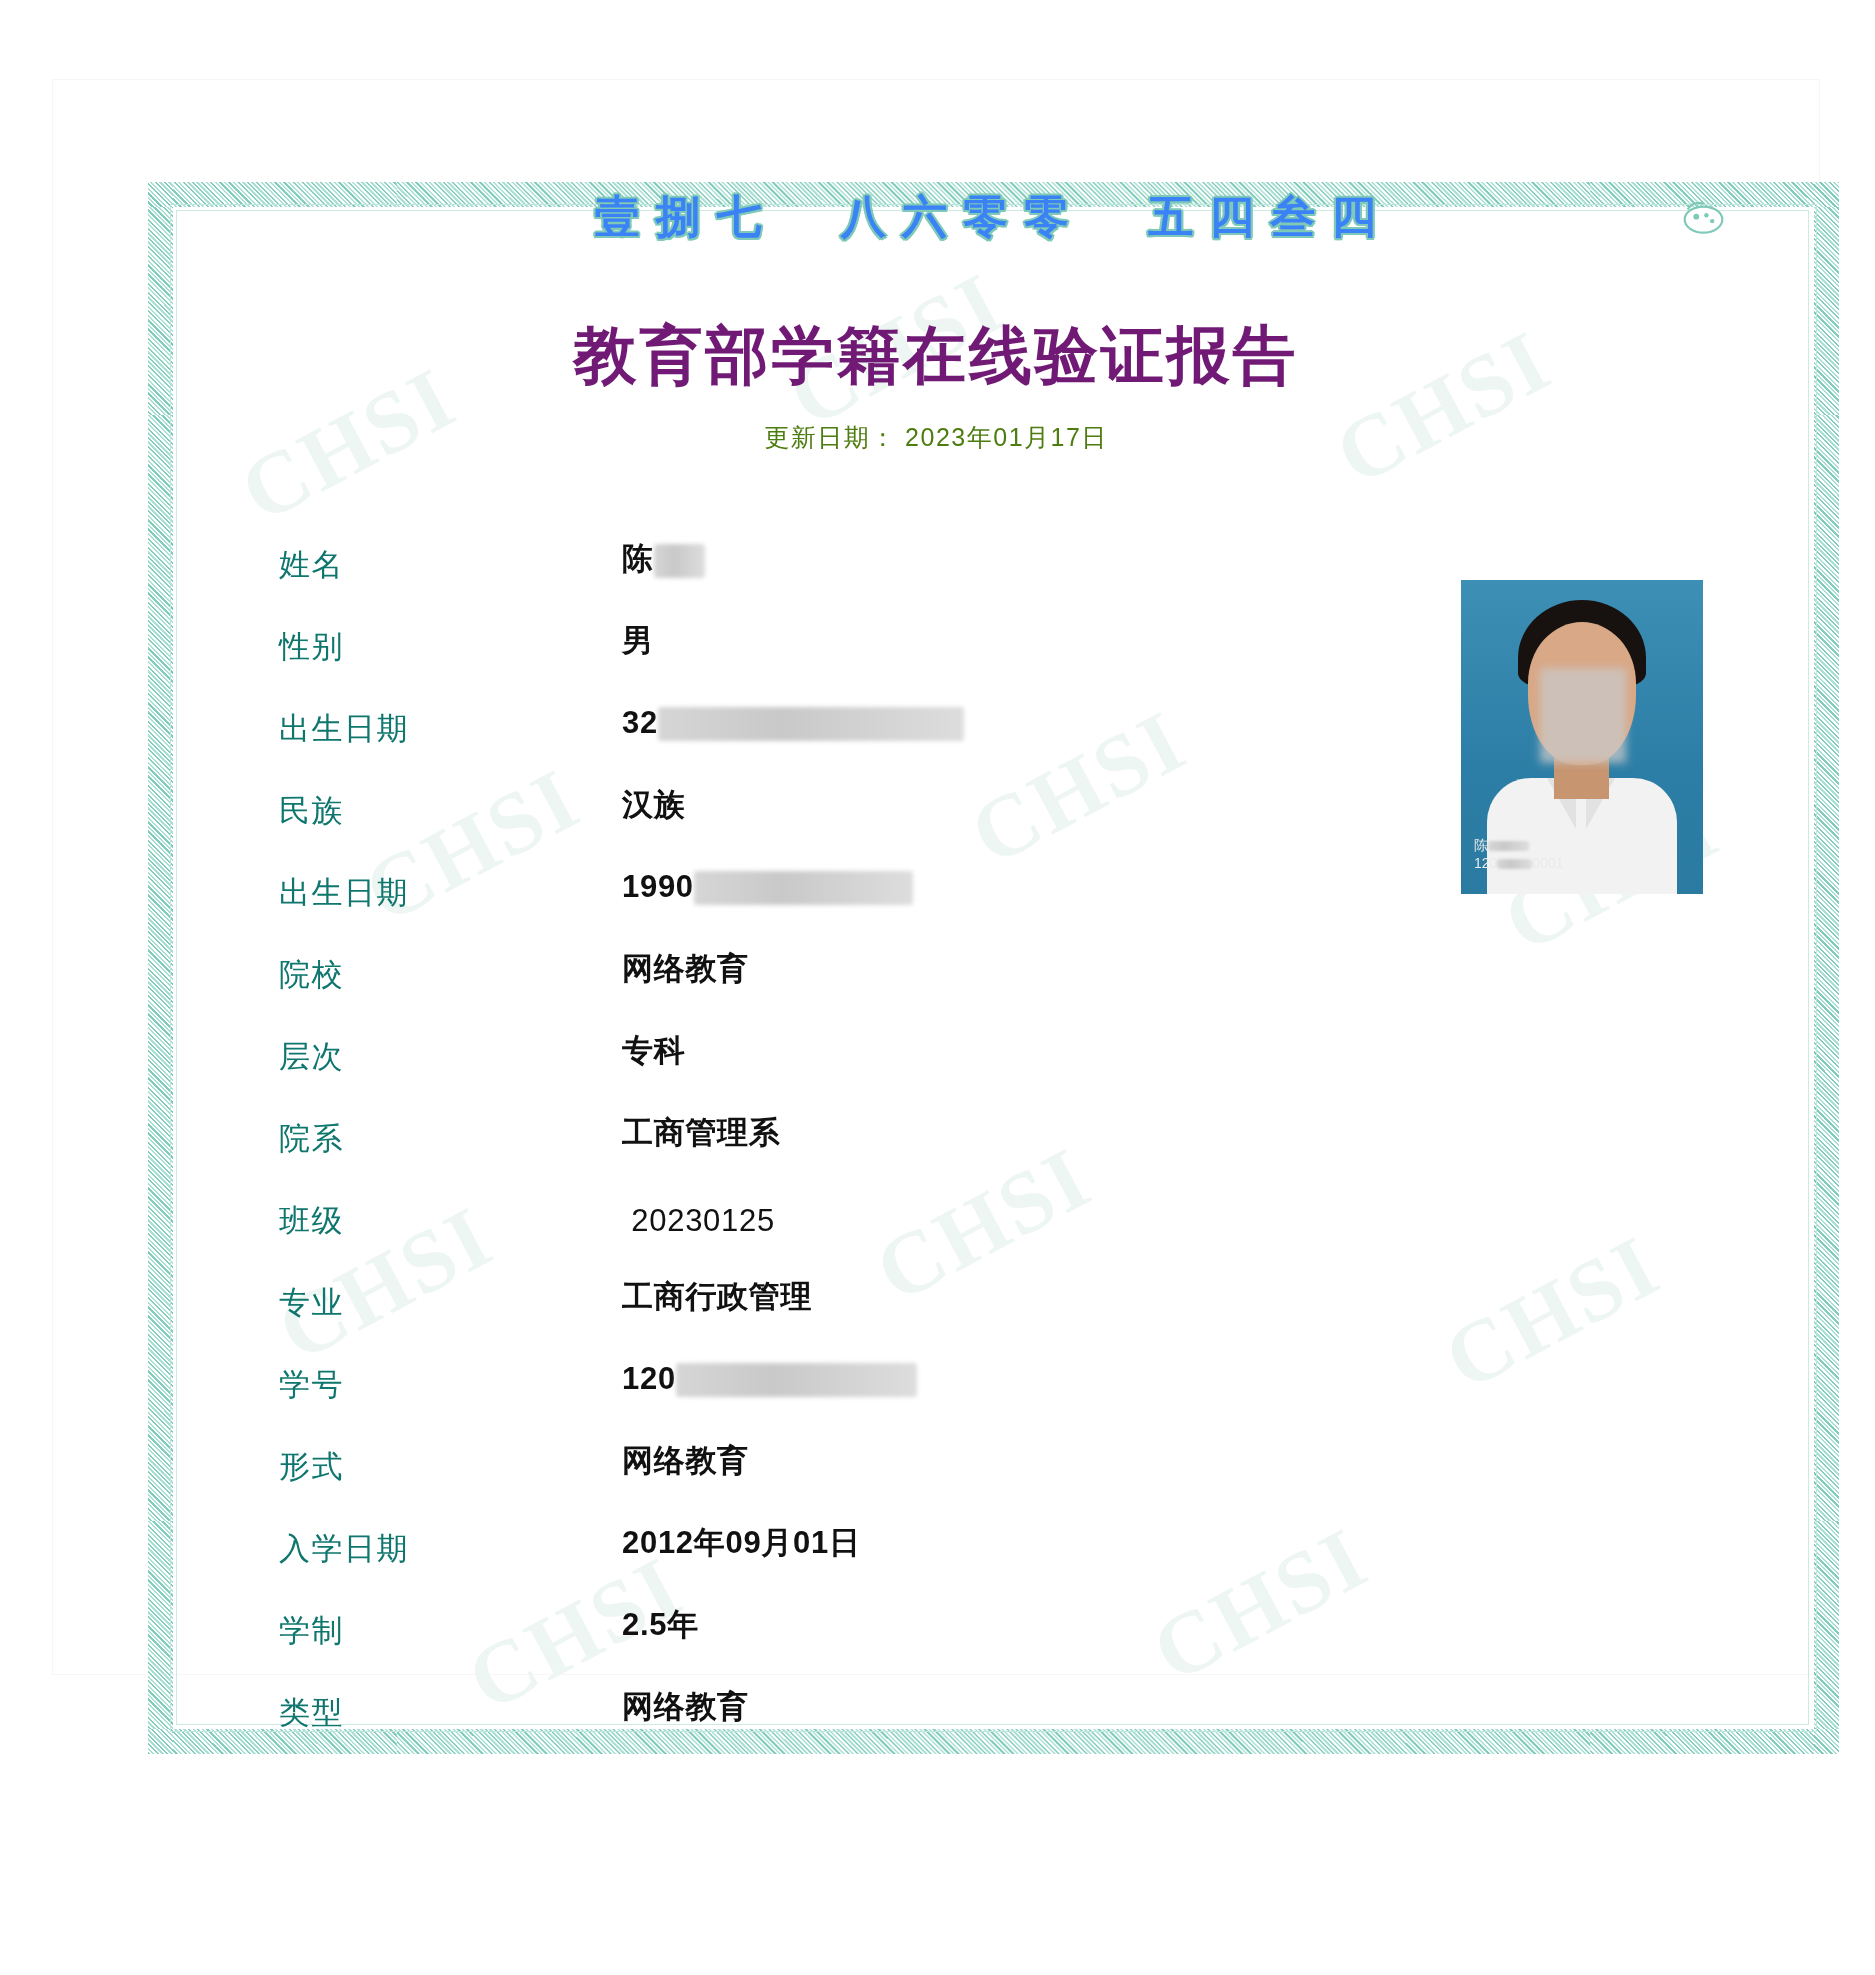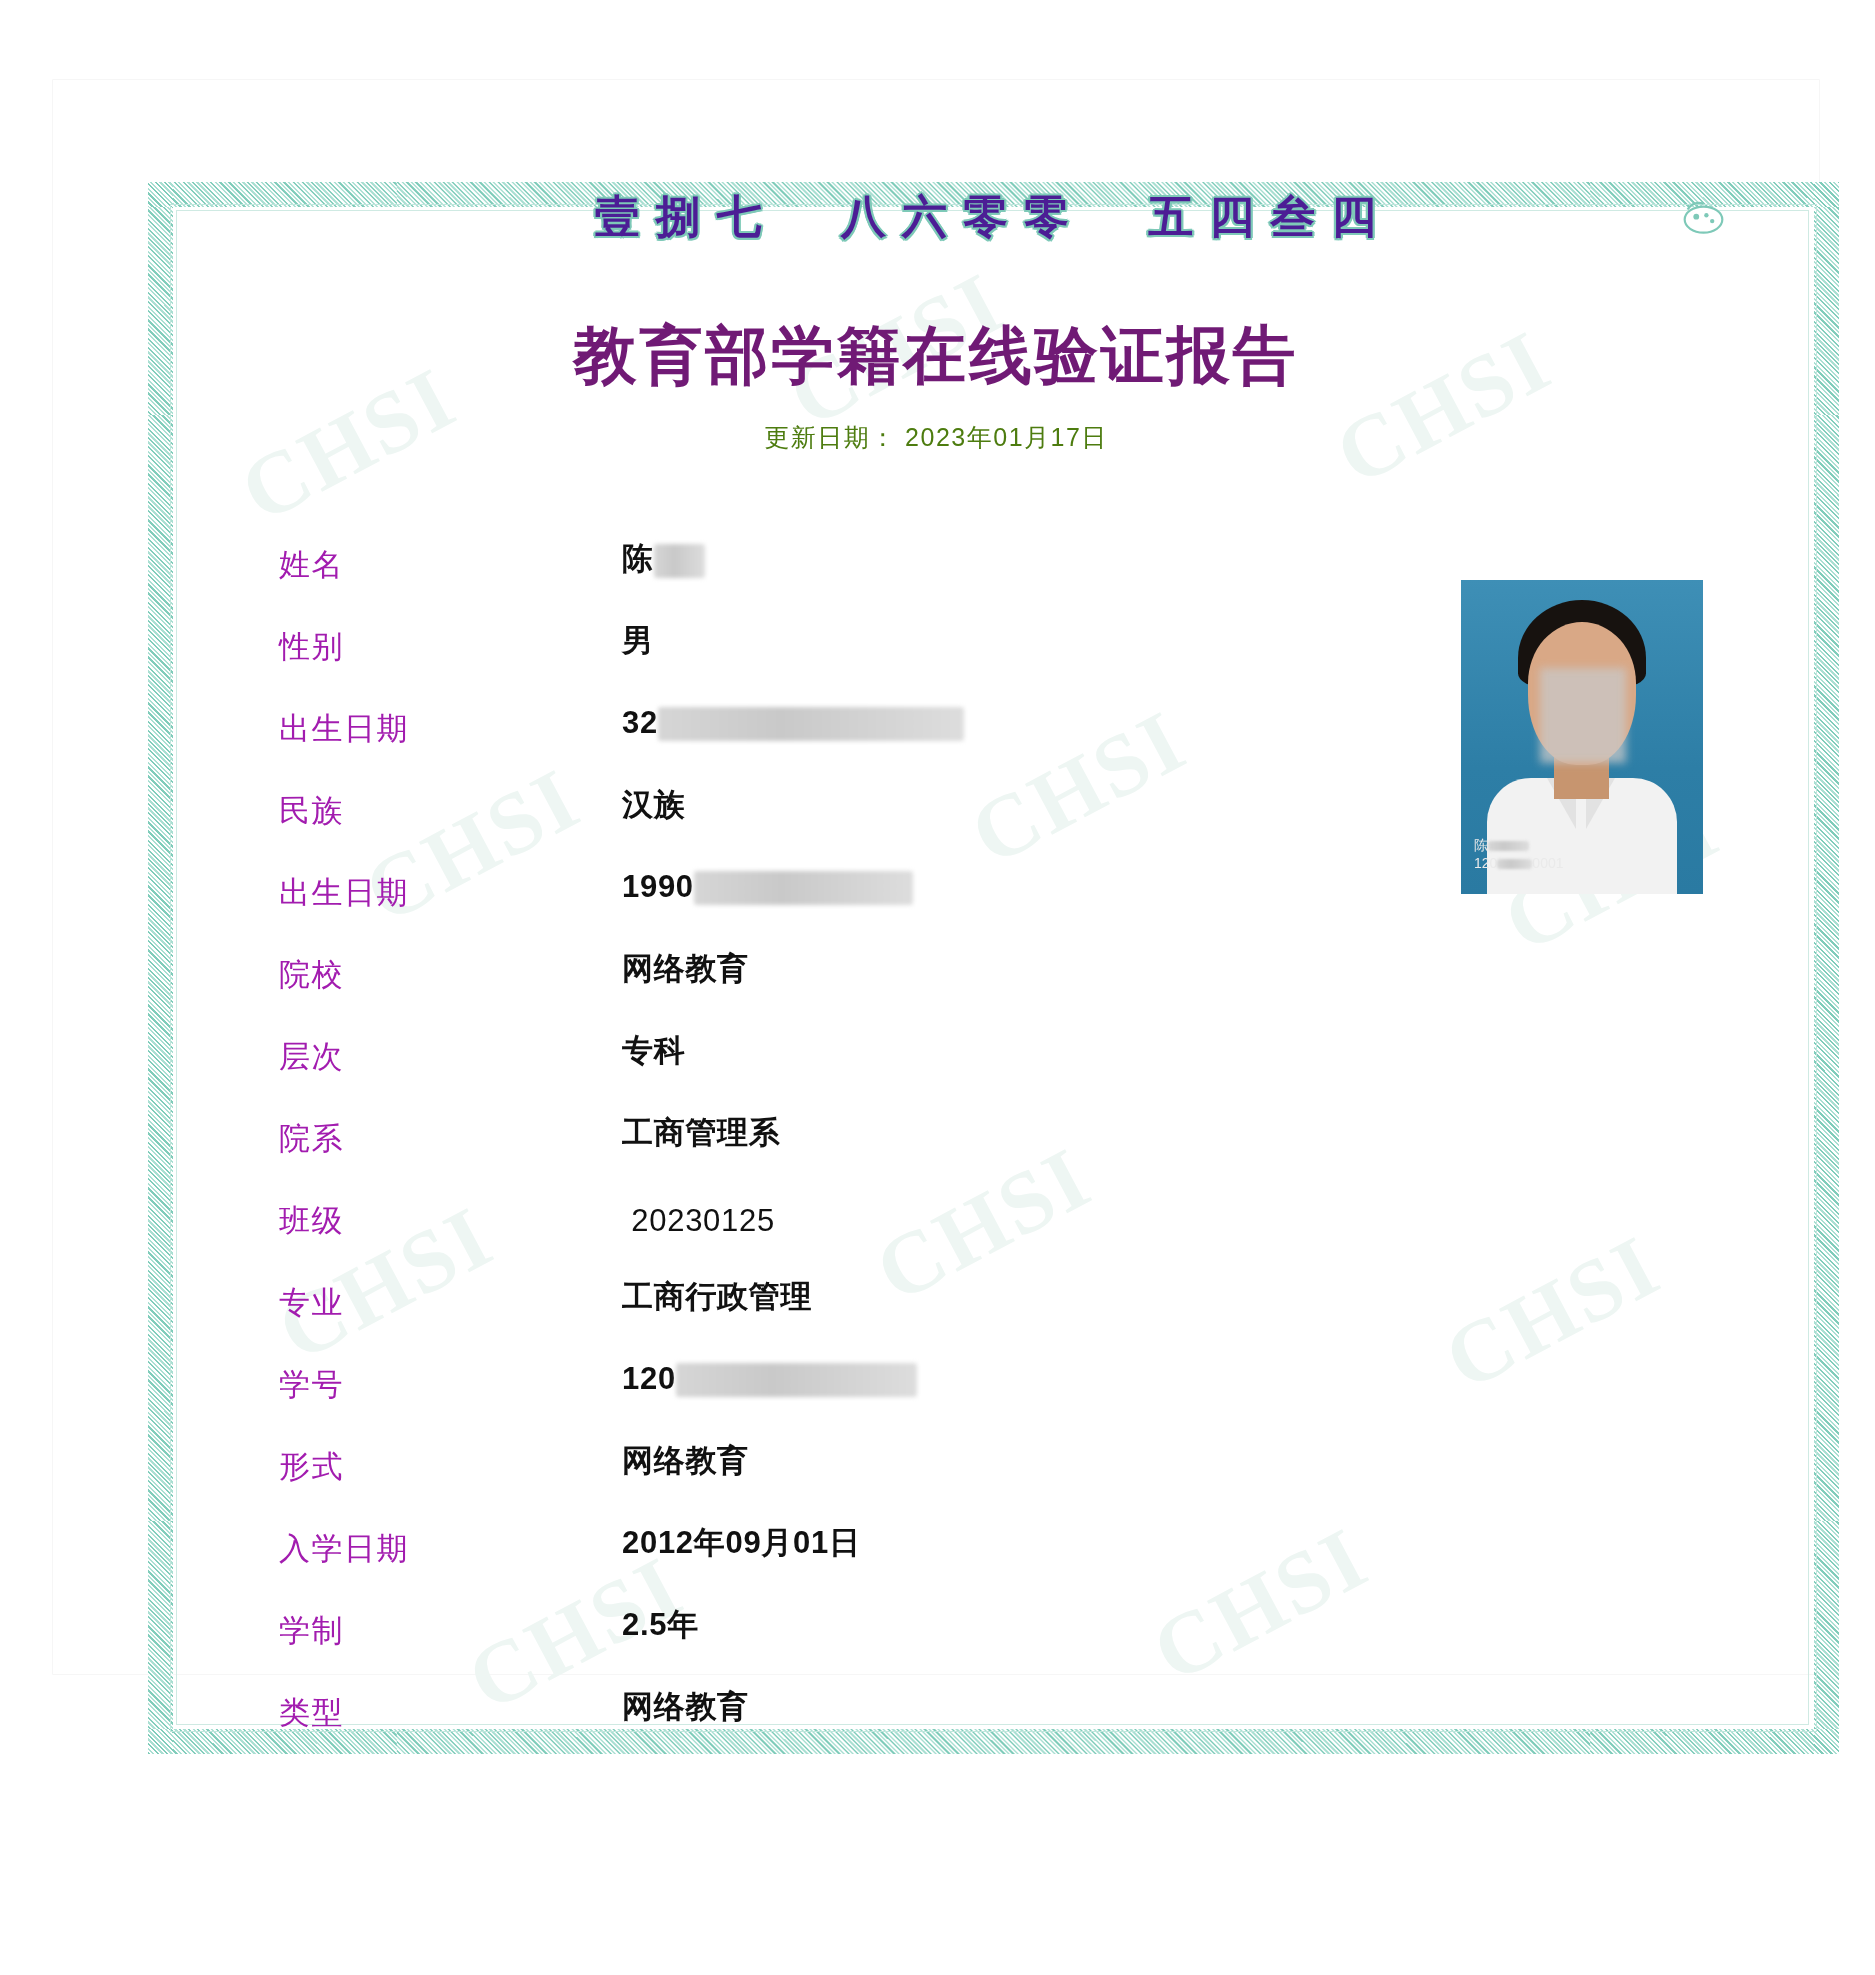--- a/index.html
+++ b/index.html
@@ -71,21 +71,21 @@
     display: flex;
     align-items: center;
     justify-content: center;
     gap: 0;
     pointer-events: none;
   }
   #serial-number {
     font-family: "DejaVu Sans", sans-serif;
     font-size: 45px;
     font-weight: 700;
-    color: #4c1d95;
+    color: #3b82f6;
     letter-spacing: 16px;
     text-shadow:
        2.2px 0 0 #7ec9b8, -2.2px 0 0 #7ec9b8,
        0 2.2px 0 #7ec9b8, 0 -2.2px 0 #7ec9b8,
        1.5px 1.5px 0 #7ec9b8, -1.5px 1.5px 0 #7ec9b8,
        1.5px -1.5px 0 #7ec9b8, -1.5px -1.5px 0 #7ec9b8;
     white-space: pre;
   }
   #serial-seal {
     position: absolute;
@@ -139,21 +139,21 @@
     width: 1138px;
   }
   .info-row {
     display: flex;
     align-items: center;
     height: 82px;
   }
   .info-label {
     width: 343px;
     font-size: 31px;
-    color: #a21caf;
+    color: #0f766e;
     letter-spacing: 1.5px;
     margin-top: 11px;
   }
   .info-value {
     font-size: 31px;
     font-weight: 700;
     color: #111111;
     letter-spacing: 0.7px;
     position: relative;
     white-space: pre;

